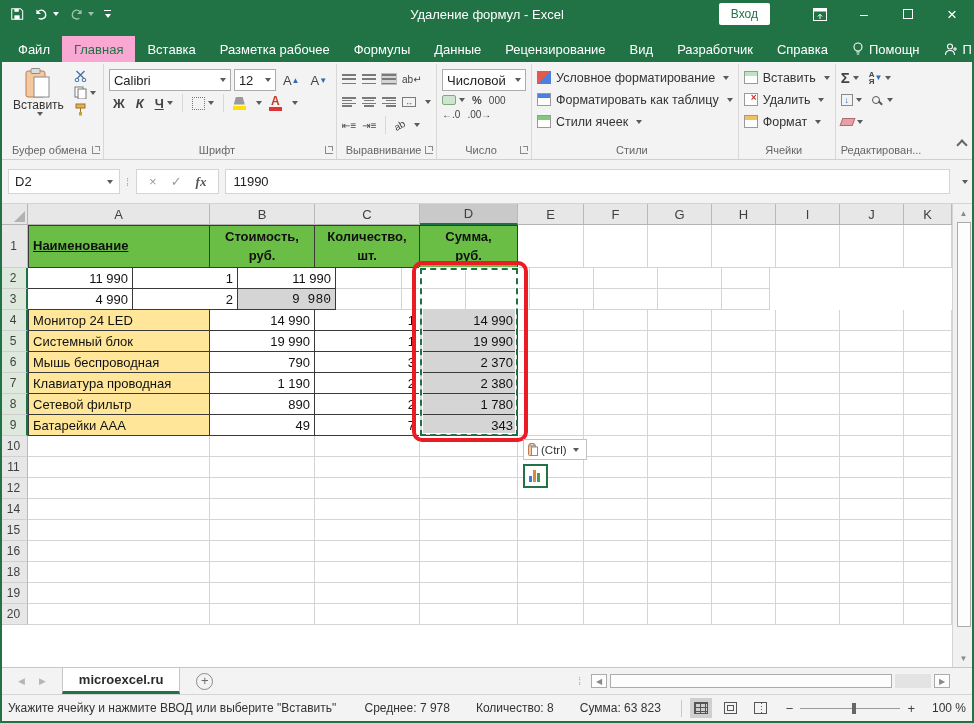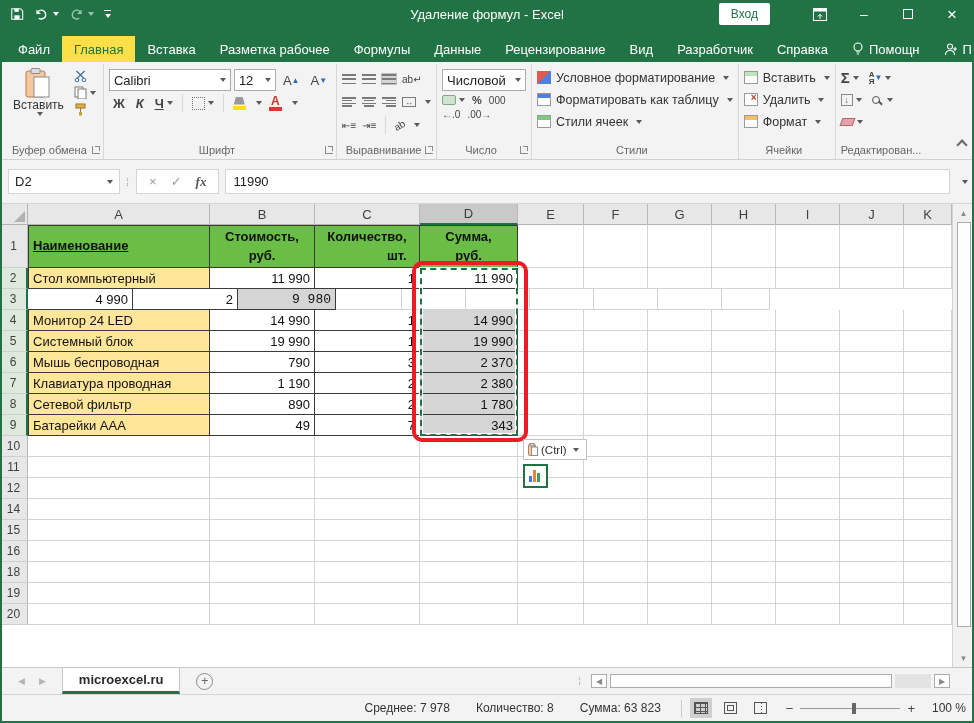--- a/index.html
+++ b/index.html
@@ -15,21 +15,21 @@
   .wtitle { position:absolute; left:50%; transform:translateX(-50%); font-size:13px; color:#fff; }
   .winbtns { margin-left:auto; display:flex; align-items:center; height:100%; }
   .login { background:#fff; color:#217346; border:none; font-size:12px; padding:4px 12px; border-radius:2px; margin-right:28px; font-family:inherit; }
   .wbtn { width:44px; height:28px; display:flex; align-items:center; justify-content:center; color:#fff; font-size:14px; }
   .maxbox { width:10px; height:10px; border:1px solid #fff; display:inline-block; }
   .closex { font-size:17px; line-height:1; }
 
   
   .tabsrow { height:34px; background:#217346; display:flex; align-items:flex-end; padding-left:6px; }
   .rtab { height:26px; display:flex; align-items:center; gap:5px; padding:0 12px; color:#fff; font-size:13px; white-space:nowrap; cursor:default; }
-  .rtab.active { background:#fde047; color:#217346; }
+  .rtab.active { background:#f9a8d4; color:#217346; }
   .tabicon svg { display:block; }
 
   
   .ribbon { height:98px; background:#f3f3f3; border-bottom:1px solid #d0d0d0; display:flex; padding:2px 0 0 2px; position:relative; }
   .rgroup { display:flex; flex-direction:column; border-right:1px solid #d8d8d8; padding:2px 5px 0; position:relative; }
   .glabel { margin-top:auto; height:16px; line-height:15px; font-size:11px; color:#666; text-align:center; padding-right:6px; }
   .launcher { position:absolute; right:3px; bottom:5px; width:8px; height:8px; border-left:1px solid #8a8a8a; border-bottom:1px solid #8a8a8a; }
   .launcher::after { content:''; position:absolute; right:0; top:0; width:4px; height:4px; border-right:1px solid #8a8a8a; border-top:1px solid #8a8a8a; }
   .caret { display:inline-block; width:0; height:0; border-left:3px solid transparent; border-right:3px solid transparent; border-top:4px solid #5a5a5a; margin-left:3px; vertical-align:middle; }
   .caret.white { border-top-color:#fff; }
@@ -526,35 +526,34 @@
           <div class="colhdr" style="flex: 0 0 64px;">H</div>
           <div class="colhdr" style="flex: 0 0 64px;">I</div>
           <div class="colhdr" style="flex: 0 0 64px;">J</div>
           <div class="colhdr" style="flex: 0 0 48px;">K</div>
         </div>
         <div class="grid-row r1">
           <div class="rowhdr">1</div>
           <div class="cell green tbl tbl-top hleft tbl-left" style="flex: 0 0 182px; text-decoration: underline;">Наименование</div>
           <div class="cell green tbl tbl-top" style="flex: 0 0 105px;">Стоимость,
 руб.</div>
-          <div class="cell green tbl tbl-top" style="flex: 0 0 105px; text-align: right;">Количество,
+          <div class="cell green tbl tbl-top" style="flex: 0 0 105px;">Количество,
 шт.</div>
           <div class="cell green tbl tbl-top" style="flex: 0 0 98px;">Сумма,
 руб.</div>
           <div class="cell" style="flex: 0 0 66px;"></div>
           <div class="cell" style="flex: 0 0 64px;"></div>
           <div class="cell" style="flex: 0 0 64px;"></div>
           <div class="cell" style="flex: 0 0 64px;"></div>
           <div class="cell" style="flex: 0 0 64px;"></div>
           <div class="cell" style="flex: 0 0 64px;"></div>
           <div class="cell" style="flex: 0 0 48px;"></div>
         </div>
         <div class="grid-row">
           <div class="rowhdr selrow">2</div>
-          <div class="cell yellow tbl tbl-left" style="flex: 0 0 182px;">Стол компьютерный</div>
           <div class="cell num tbl" style="flex: 0 0 105px;">11 990</div>
           <div class="cell num tbl" style="flex: 0 0 105px;">1</div>
           <div class="cell num tbl" style="flex: 0 0 98px;">11 990</div>
           <div class="cell" style="flex: 0 0 66px;"></div>
           <div class="cell" style="flex: 0 0 64px;"></div>
           <div class="cell" style="flex: 0 0 64px;"></div>
           <div class="cell" style="flex: 0 0 64px;"></div>
           <div class="cell" style="flex: 0 0 64px;"></div>
           <div class="cell" style="flex: 0 0 64px;"></div>
           <div class="cell" style="flex: 0 0 48px;"></div>
@@ -822,20 +821,21 @@
   <div class="hscroll">
     <span class="hdots">⁞</span>
     <span class="harr">◀</span>
     <span class="hthumb"></span>
     <span class="htrack"></span>
     <span class="harr">▶</span>
   </div>
 </div>
 
 <div class="statusbar">
+  <span>Укажите ячейку и нажмите ВВОД или выберите "Вставить"</span>
   <div class="aggs">
     <span><span>Среднее:</span> <span>7 978</span></span>
     <span><span>Количество:</span> <span>8</span></span>
     <span><span>Сумма:</span> <span>63 823</span></span>
   </div>
   <span class="sdiv"></span>
   <div class="vicons">
     <span class="vicon active">
         <span class="ic-grid"></span>
       </span>

